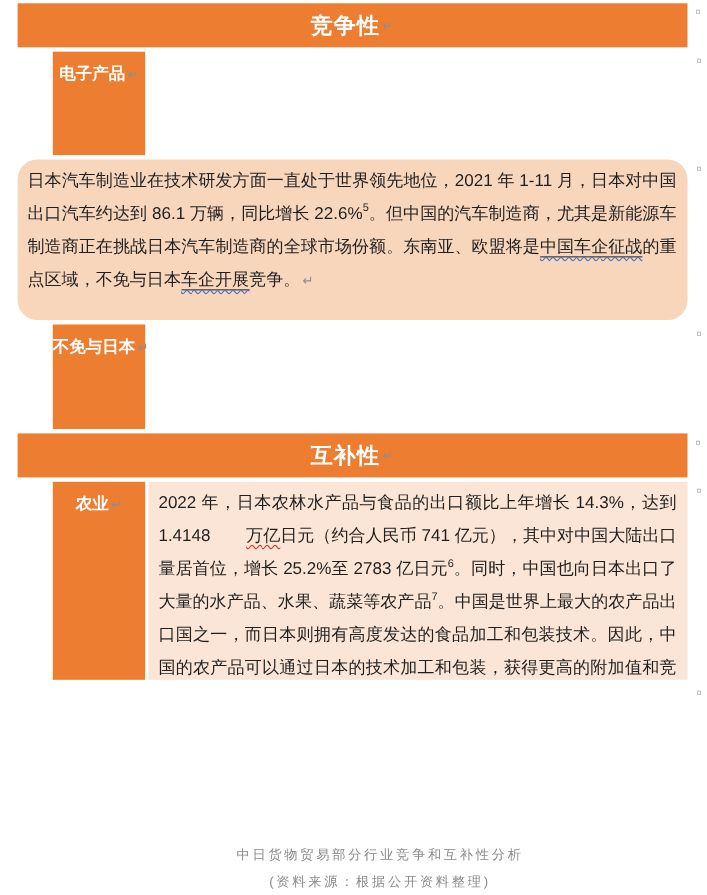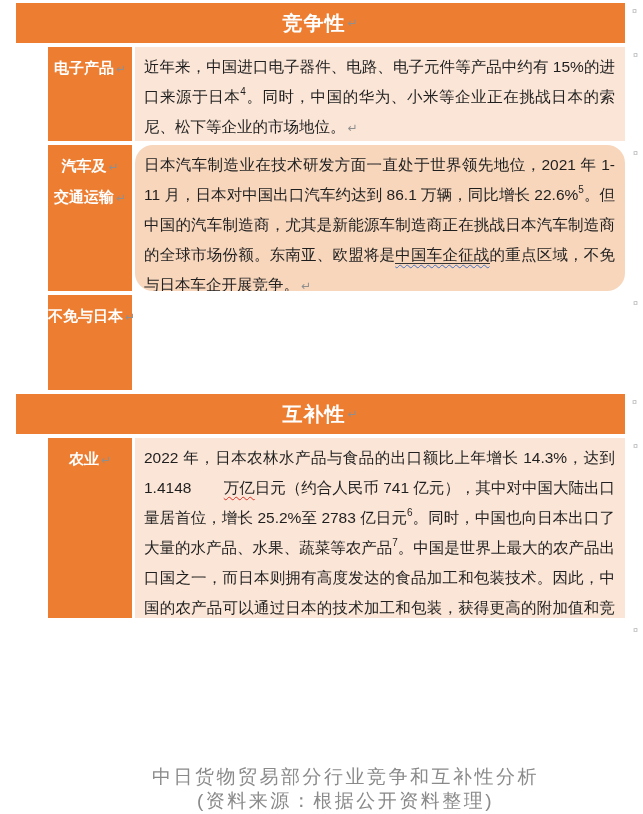--- a/index.html
+++ b/index.html
@@ -64,44 +64,39 @@
     text-decoration-thickness:1px;
     text-underline-offset:3px;
     margin-left:28px;
   }
   .seg-mark{color:var(--mark);font-size:12px;padding-left:2px;font-weight:normal;}
   .end-mark{
     position:absolute;right:-13px;top:4px;
     color:#B5B5B5;font-size:9px;line-height:9px;font-weight:normal;
   }
   .caption{margin-top:8px;text-align:center;color:var(--caption);}
-  .caption-line{font-size:19px;line-height:24px;letter-spacing:2.5px;margin-left:48px;}
+  .caption-line{font-size:12px;line-height:24px;letter-spacing:2.5px;margin-left:48px;}
 </style>
 </head>
 <body>
 
 <div class="page">
   <div class="doc-table" id="table-root">
       <div class="section-header">
         <span>竞争性</span>
         <span class="seg-mark">↵</span>
         <span class="end-mark">¤</span>
       </div>
       <div class="trow row-electronics band-light">
         <div class="tlabel">
           <div class="label-line"><span>电子产品</span><span class="seg-mark">↵</span></div>
         </div>
-        <div class="tcontent"><span class="">近年来，中国进口电子器件、电路、电子元件等产品中约有 15%的进口来源于日本</span><span class="seg-sup">4</span><span class="">。同时，中国的华为、小米等企业正在挑战日本的索尼、松下等企业的市场地位。</span><span class="seg-mark">↵</span></div>
         <span class="end-mark">¤</span>
       </div>
       <div class="trow row-auto band-dark">
-        <div class="tlabel">
-          <div class="label-line"><span>汽车及</span><span class="seg-mark">↵</span></div>
-          <div class="label-line"><span>交通运输</span><span class="seg-mark">↵</span></div>
-        </div>
         <div class="tcontent"><span class="">日本汽车制造业在技术研发方面一直处于世界领先地位，2021 年 1-11 月，日本对中国出口汽车约达到 86.1 万辆，同比增长 22.6%</span><span class="seg-sup">5</span><span class="">。但中国的汽车制造商，尤其是新能源车制造商正在挑战日本汽车制造商的全球市场份额。东南亚、欧盟将是</span><span class="seg-link">中国车企征战</span><span class="">的重点区域，不免与日本</span><span class="seg-link">车企开展</span><span class="">竞争。</span><span class="seg-mark">↵</span></div>
         <span class="end-mark">¤</span>
       </div>
       <div class="trow row-machinery band-light">
         <div class="tlabel">
           <div class="label-line"><span>不免与日本</span><span class="seg-mark">↵</span></div>
         </div>
         <span class="end-mark">¤</span>
       </div>
       <div class="section-header">

